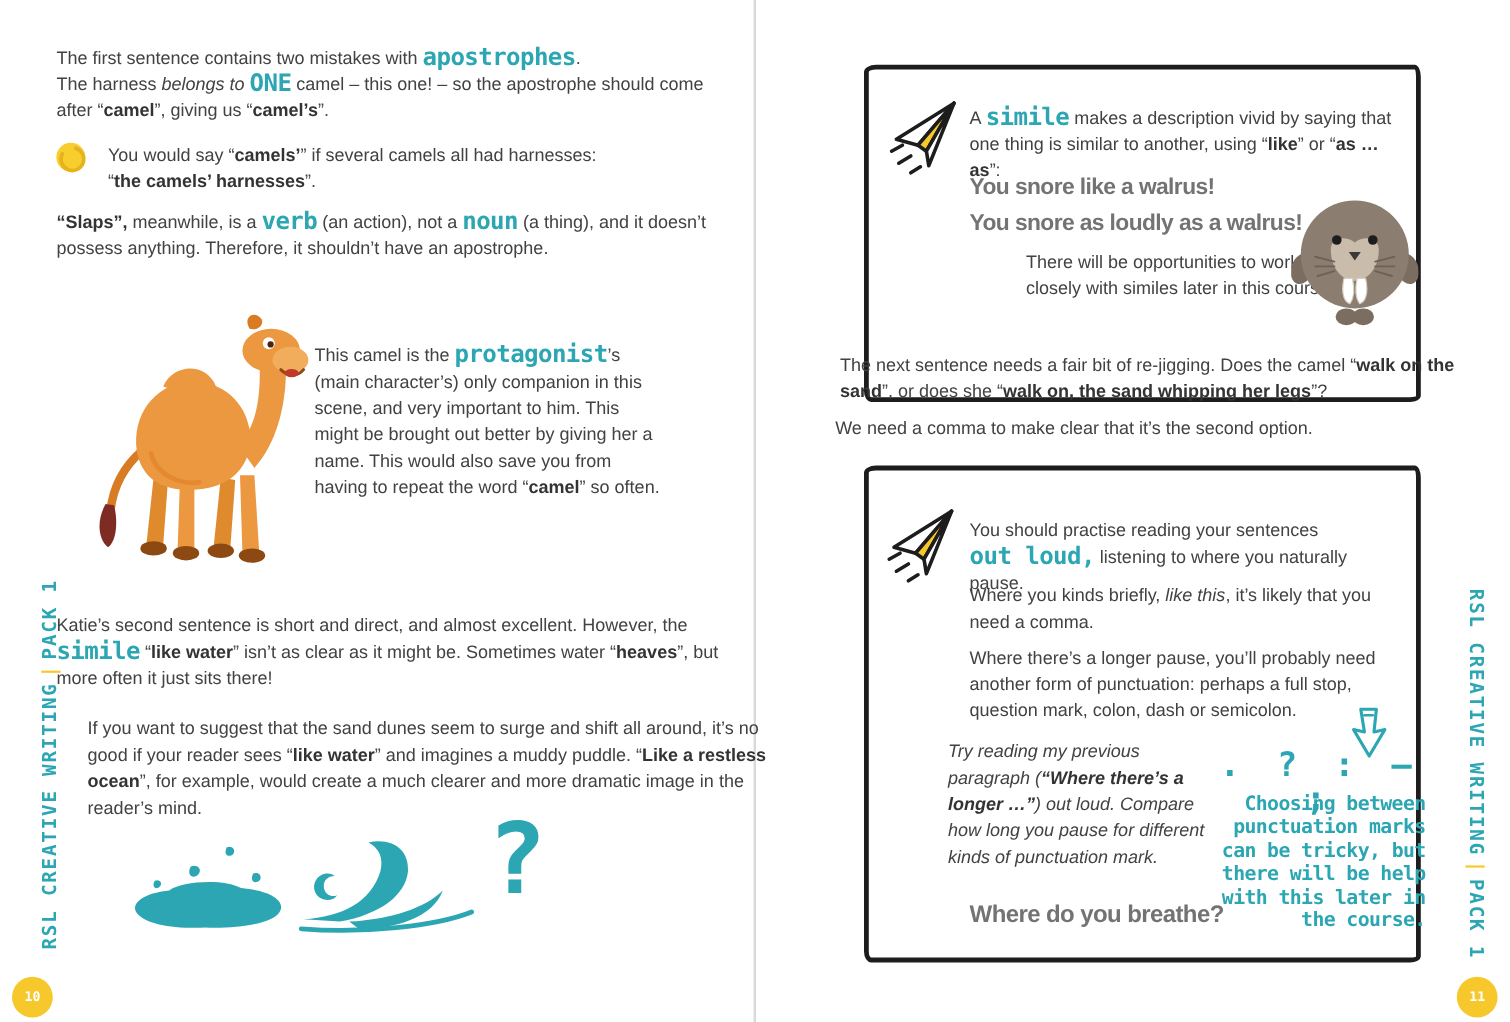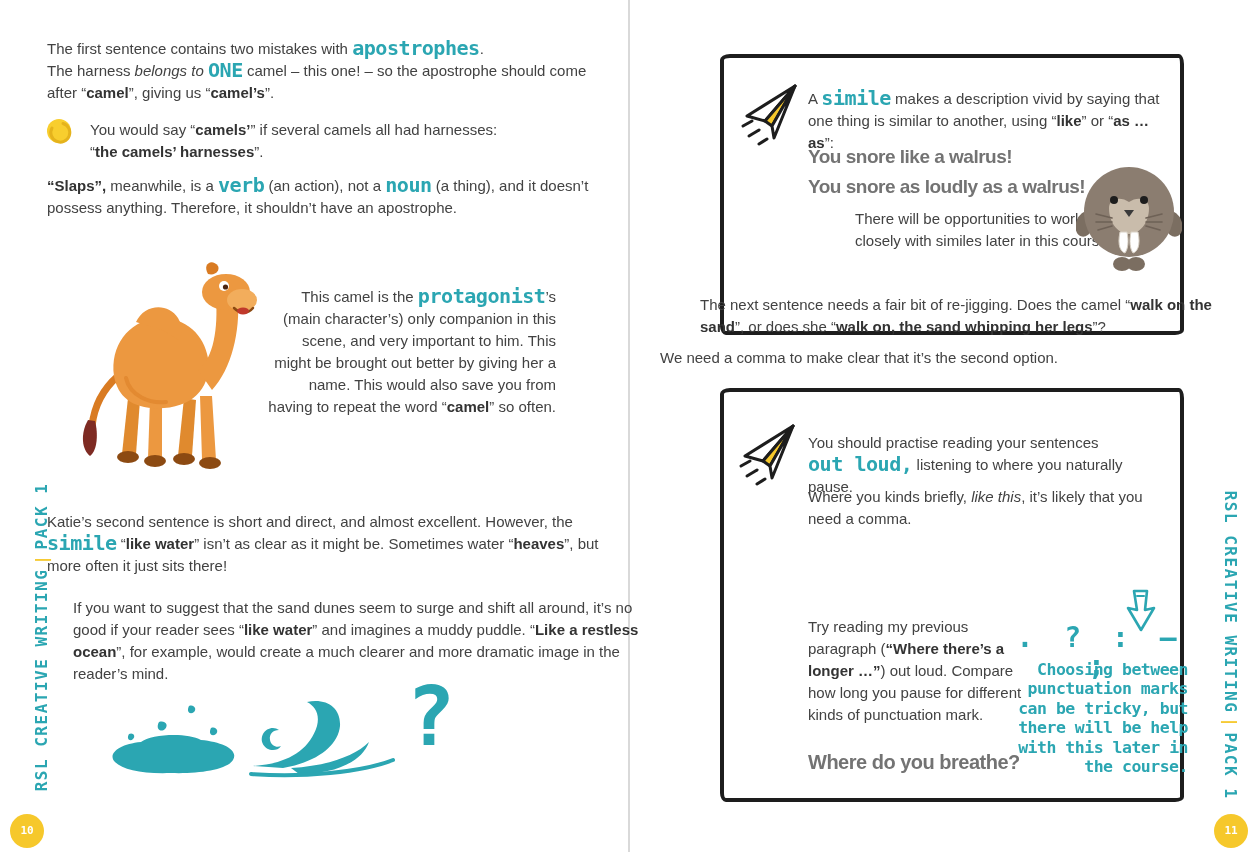--- a/index.html
+++ b/index.html
@@ -52,46 +52,46 @@
     width:34px;height:34px;border-radius:50%;background:var(--yellow);
     color:#fff;font-family:"DejaVu Sans Mono",monospace;font-weight:bold;
     font-size:11px;display:flex;align-items:center;justify-content:center;
   }
   
   .p1{left:47px;top:38px;width:566px;}
   .tip-icon{left:44px;top:116px;width:30px;height:30px;}
   .tip-text{left:90px;top:119px;width:488px;}
   .p2{left:47px;top:175px;width:570px;}
   .camel{left:66px;top:258px;width:196px;height:212px;}
-  .camel-caption{left:262px;top:286px;width:294px;text-align:right;}
+  .camel-caption{left:262px;top:286px;width:294px;text-align:left;}
   .p3{left:47px;top:511px;width:570px;}
   .p4{left:47px;top:597px;width:574px;margin-left:26px;}
   .puddle{left:101px;top:700px;width:142px;height:88px;}
   .wave{left:243px;top:694px;width:158px;height:90px;}
   .qmark{left:406px;top:672px;font-family:"DejaVu Sans Mono",monospace;
     font-weight:bold;font-size:82px;line-height:1.1;color:var(--teal);}
   .badge-left{left:10px;top:814px;}
   .badge-right{left:1214px;top:814px;}
   
   .box1{left:720px;top:54px;width:464px;height:281px;}
   .box2{left:720px;top:388px;width:464px;height:414px;}
   .plane{width:64px;height:68px;}
   .plane1{left:13px;top:22px;}
   .plane2{left:11px;top:28px;}
   .b1-intro{left:84px;top:30px;width:360px;}
   .b1-ex{left:84px;width:330px;font-size:19px;line-height:1.2;}
   .b1-ex1{top:88px;} .b1-ex2{top:118px;}
   .b1-outro{left:84px;top:150px;width:258px;margin-left:47px;}
   .walrus{left:352px;top:104px;width:106px;height:110px;}
   .mid1{left:700px;top:294px;width:518px;}
-  .mid2{left:660px;top:347px;width:518px;}
+  .mid2{left:696px;top:347px;width:518px;}
   .b2-p1{left:84px;top:40px;width:356px;}
   .b2-p2{left:84px;top:94px;width:356px;}
   .b2-p3{left:84px;top:146px;width:362px;}
-  .b2-p4{left:84px;top:224px;width:222px;}
+  .b2-p4{left:66px;top:224px;width:222px;font-style:italic;}
   .b2-question{left:84px;top:356px;font-size:20px;}
   .b2-arrow{left:396px;top:196px;width:42px;height:46px;}
   .b2-punct{left:292px;top:232px;width:168px;text-align:center;
     font-size:28px;letter-spacing:7px;line-height:1;}
   .b2-note{left:288px;top:268px;width:176px;text-align:right;
     font-size:16.5px;line-height:1.18;}
 </style>
 </head>
 <body>
 
@@ -216,20 +216,21 @@
       <path d="M58 6 L10 36 L28 41 Z" fill="#ffffff"></path>
       <path d="M58 6 L28 41 L35 46 Z" fill="#F6C82B"></path>
       <path d="M58 6 L35 46 L37 58 Z" fill="#ffffff"></path>
       <path d="M6 46 l9 -5" fill="none"></path>
       <path d="M12 56 l10 -6" fill="none"></path>
       <path d="M22 64 l8 -5" fill="none"></path>
     </g>
   </svg>
   <div class="abs b2-p1"><span>You should practise reading your sentences</span><br><span class="rt-hw">out loud,</span><span> listening to where you naturally pause.</span></div>
   <div class="abs b2-p2"><span>Where you kinds briefly, </span><span class="rt-i">like this</span><span>, it’s likely that you need a comma.</span></div>
+  <div class="abs b2-p3"><span>Where there’s a longer pause, you’ll probably need another form of punctuation: perhaps a full stop, question mark, colon, dash or semicolon.</span></div>
   <svg class="abs b2-arrow" viewBox="0 0 42 46">
     <path d="M14 3 L27 3 L25 22 L34 20 L21 42 L8 20 L17 22 Z" fill="none" stroke="#2BA6B2" stroke-width="2.6" stroke-linejoin="round"></path>
     <path d="M17 8 L24 8" stroke="#2BA6B2" stroke-width="2" stroke-linecap="round"></path>
   </svg>
   <div class="abs b2-p4"><span>Try reading my previous paragraph (</span><span class="rt-b">“Where there’s a longer …”</span><span>) out loud. Compare how long you pause for different kinds of punctuation mark.</span></div>
   <div class="abs hand-teal b2-punct">. ? : — ;</div>
   <div class="abs hand-teal b2-note">Choosing between punctuation marks can be tricky, but there will be help with this later in the course.</div>
   <div class="abs hand-dark b2-question">Where do you breathe?</div>
 </div>
 

